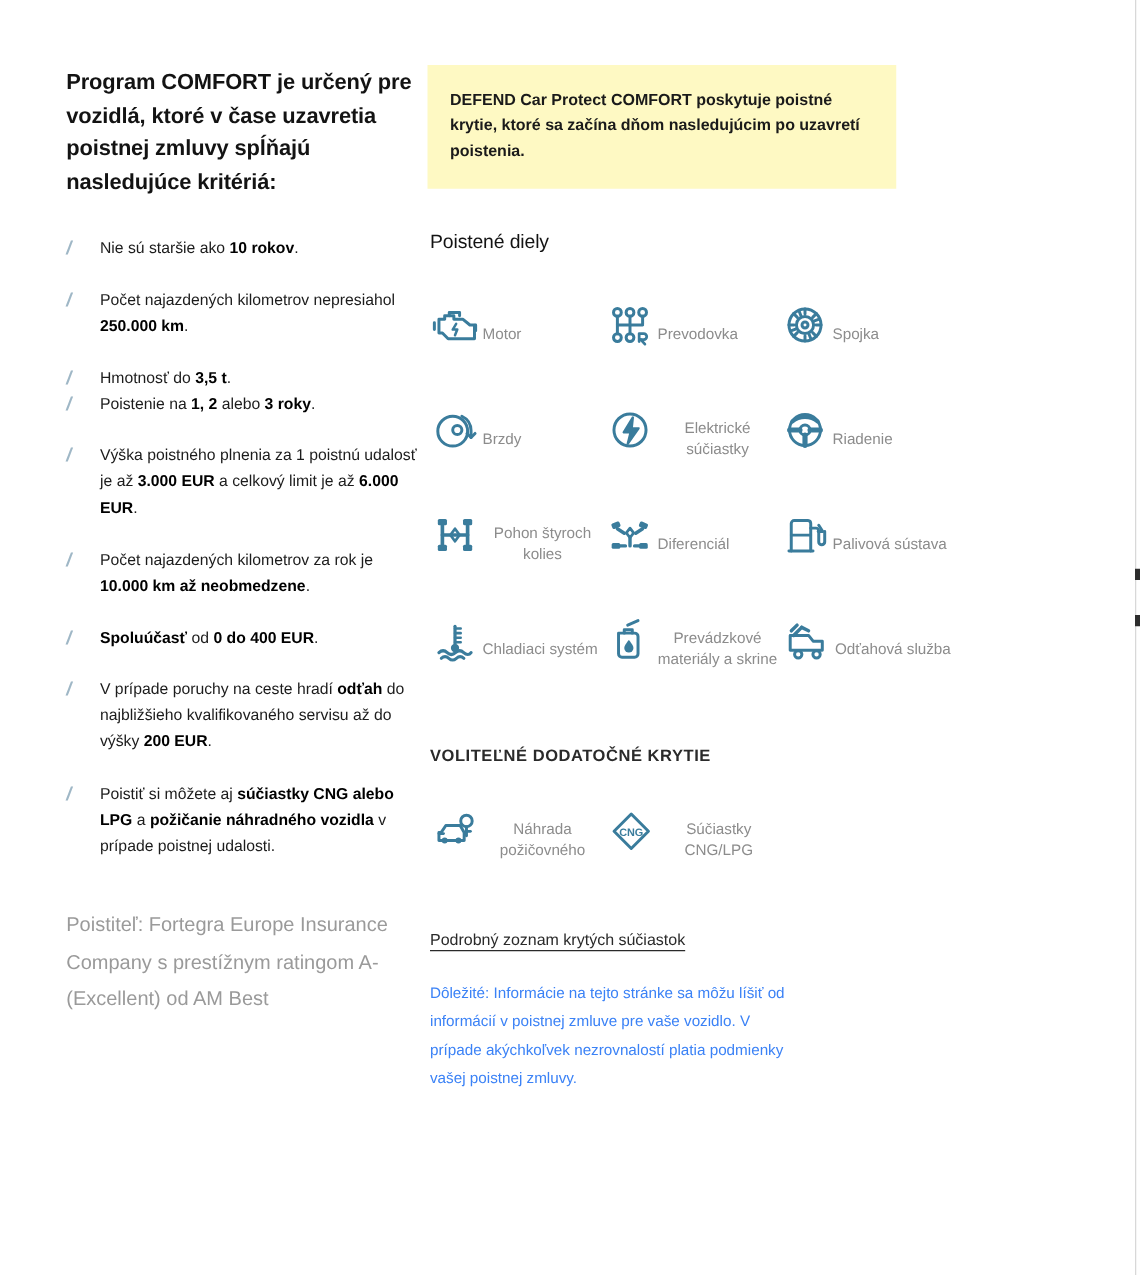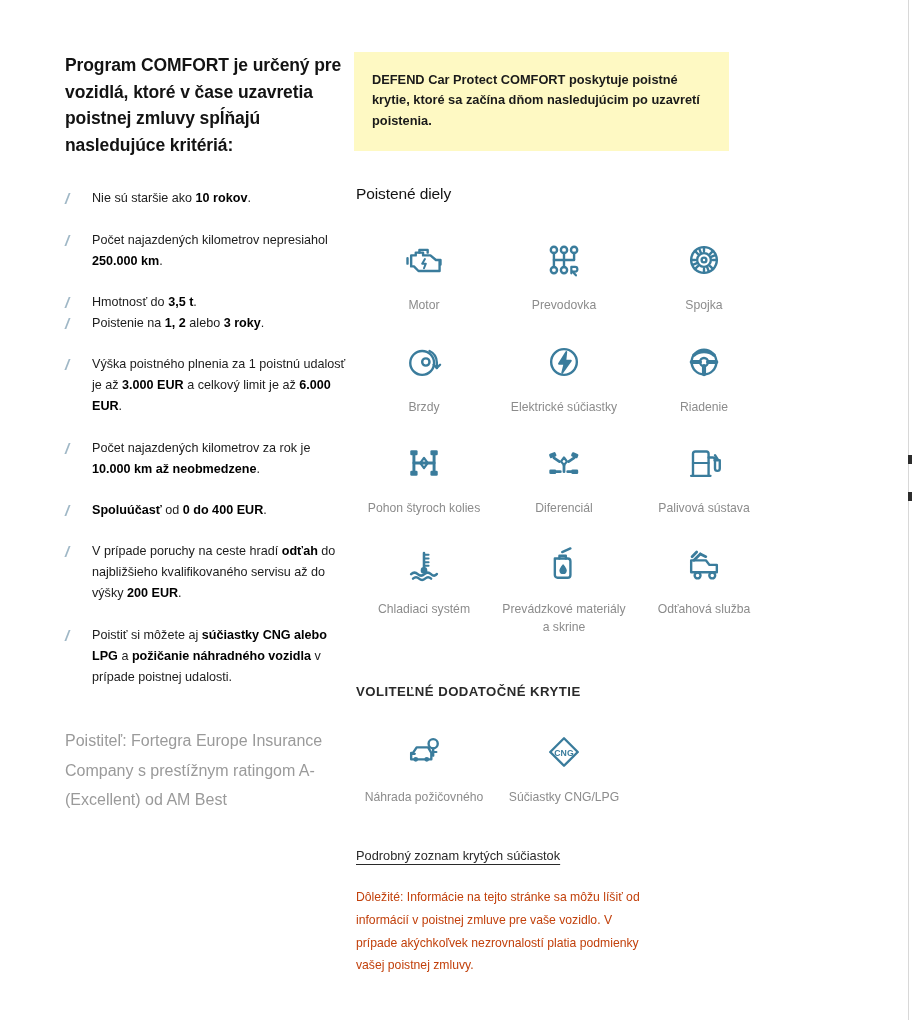--- a/index.html
+++ b/index.html
@@ -37,21 +37,21 @@
     right: 3px;
     width: 4px;
     height: 9px;
     background: #2d2d2d;
   }
   .edge-mark.m1 { top: 455px; }
   .edge-mark.m2 { top: 492px; }
 
   .columns {
     position: absolute;
-    top: 0; left: 12px;
+    top: 0; left: 0;
     display: flex;
     width: 762px;
   }
 
   
   .col-left {
     width: 420px;
     padding: 52px 0 0 53px;
   }
 
@@ -137,21 +137,20 @@
   }
 
   .icon-grid {
     display: grid;
     grid-template-columns: repeat(3, 140px);
     row-gap: 24px;
     margin-left: 0px;
   }
   .icon-cell {
     display: flex;
-    flex-direction: column;
     align-items: center;
     text-align: center;
     width: 140px;
   }
   .icon-art {
     height: 46px;
     display: flex;
     align-items: center;
     justify-content: center;
     margin-bottom: 14px;
@@ -184,21 +183,21 @@
     font-size: 12.8px;
     color: #2a2a2a;
     text-decoration: underline;
     text-underline-offset: 4px;
   }
 
   .disclaimer {
     margin: 22px 0 0 2px;
     font-size: 12.2px;
     line-height: 1.85;
-    color: #c2410c;
+    color: #3b82f6;
     max-width: 292px;
   }
 </style>
 </head>
 <body>
 
 <div class="page">
 
   <div class="edge-rule"></div>
   <div class="edge-mark m1"></div>

